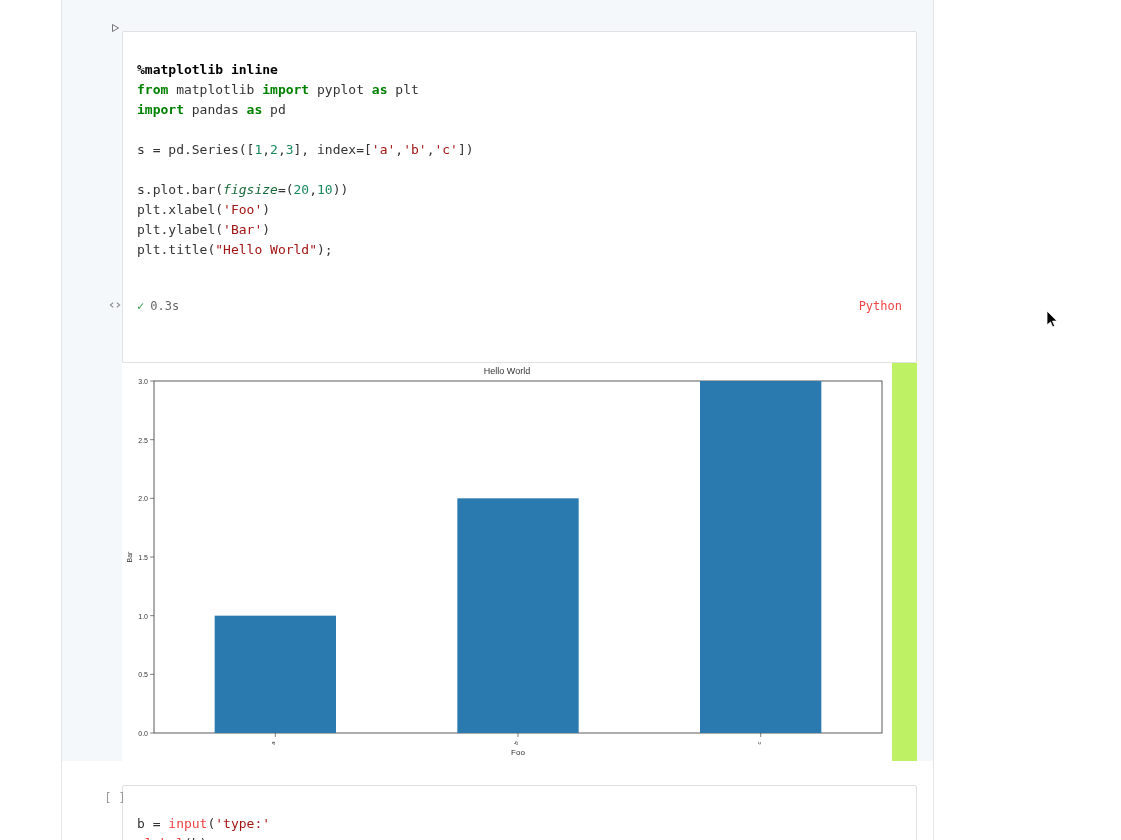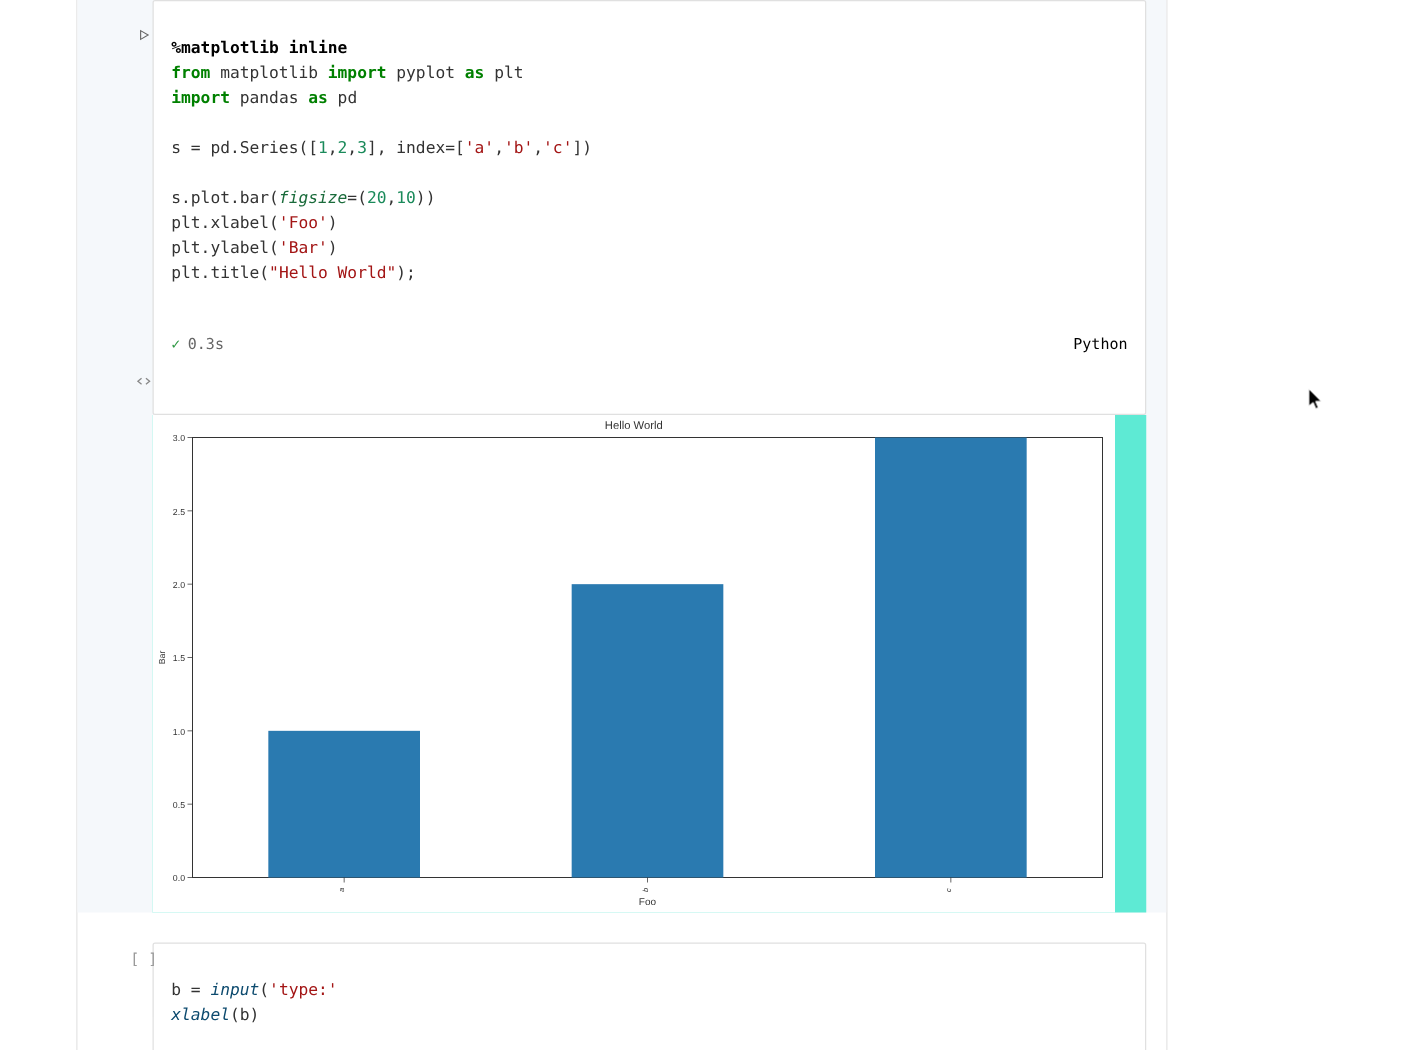--- a/index.html
+++ b/index.html
@@ -40,21 +40,21 @@
     background: #d0d0d0;
   }
   
   .cell-wrapper {
     position: relative;
     padding: 0 0 0 0;
   }
   
   .active-cell {
     background: #f5f8fb;
-    padding-top: 0;
+    padding-top: 31px;
     padding-bottom: 0;
   }
   
   .run-gutter {
     position: absolute;
     left: 38px;
     top: 22px;
     width: 30px;
     color: #888;
     display: flex;
@@ -88,40 +88,40 @@
     display: flex;
     justify-content: space-between;
     align-items: center;
     margin-top: 10px;
     padding: 6px 0 6px 0;
     font-size: 12px;
     color: #666;
   }
   .status-left { display: flex; align-items: center; gap: 6px; }
   .check { color: #2e9843; }
-  .kernel { color: #000000; text-align: center; }
+  .kernel { color: #ef4444; text-align: center; }
   
   .output-area {
     position: relative;
     margin-left: 60px;
     margin-right: 16px;
-    background: #5eead4;
+    background: #bef264;
     padding: 0;
     text-decoration: underline;
   }
   
   .chart-svg { display: block; background: #fff; }
   
   
   .tok-kw { color: #008000; font-weight: bold; }
   .tok-kwarg { color: #1a6b3b; font-style: italic; }
   .tok-num { color: #1a8a5a; }
   .tok-str { color: #a31515; }
   .tok-magic { color: #000; font-weight: bold; }
-  .tok-builtin { color: #0c4a6e; font-style: italic; }
+  .tok-builtin { color: #ef4444; }
   
   .cursor-indicator {
     position: fixed;
     left: 1046px;
     top: 310px;
     font-size: 16px;
     pointer-events: none;
   }
   
   .inactive-cell { padding-top: 24px; }

